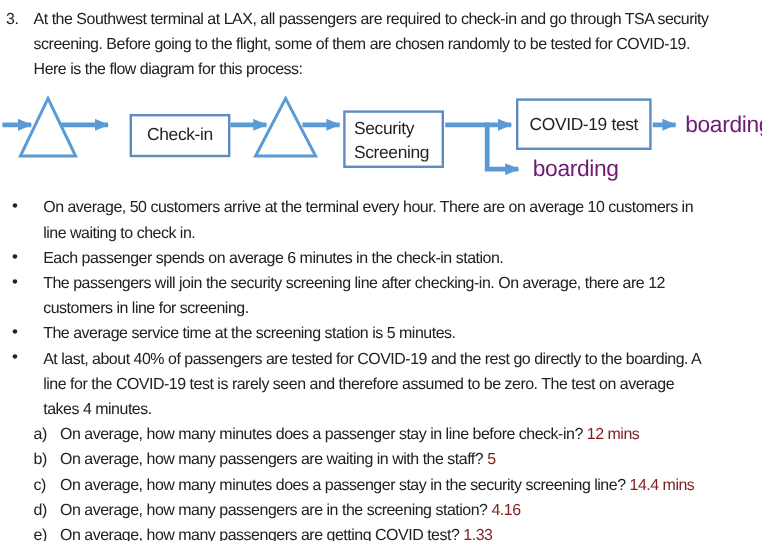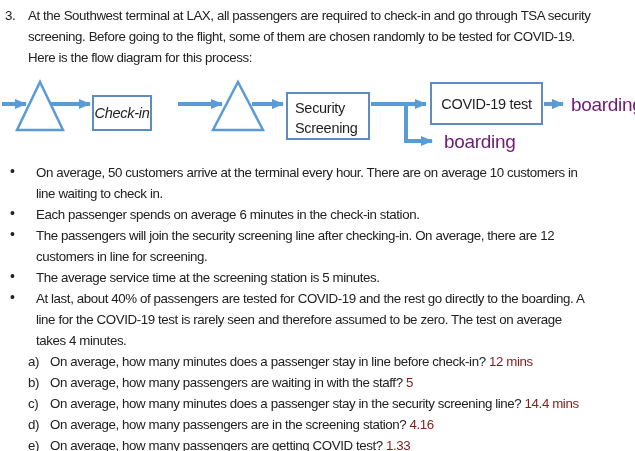--- a/index.html
+++ b/index.html
@@ -16,21 +16,21 @@
   #para .num{position:absolute;left:0;top:0;line-height:21px;}
 
   
   #diagram{position:absolute;left:0;top:78px;width:635px;height:80px;}
   #diagram svg{position:absolute;left:0;top:0;}
   .dbox{
     position:absolute;background:#fff;border:2px solid #5e8cc0;
     font-size:14.5px;letter-spacing:-0.3px;color:#1f1f1f;box-sizing:border-box;
   }
   .dbox.center{display:flex;align-items:center;justify-content:center;}
-  #box-checkin{left:92px;top:17px;width:60px;height:36px;font-style:italic;}
+  #box-checkin{left:108px;top:17px;width:84px;height:36px;}
   #box-security{left:286px;top:14px;width:84px;height:48px;padding:4px 16px 0 7px;line-height:20px;}
   #box-covid{left:430px;top:4px;width:113px;height:43px;}
   .dlabel{position:absolute;font-size:19px;letter-spacing:-0.3px;color:#701a75;line-height:17px;}
   #boarding-top{left:571px;top:18px;}
   #boarding-bottom{left:444px;top:55px;}
 
   
   #bullets{position:absolute;left:0;top:162px;width:635px;}
   .bullet{position:relative;padding-left:36px;}
   .bullet .dot{position:absolute;left:10px;top:-1px;line-height:21px;font-size:14px;}

